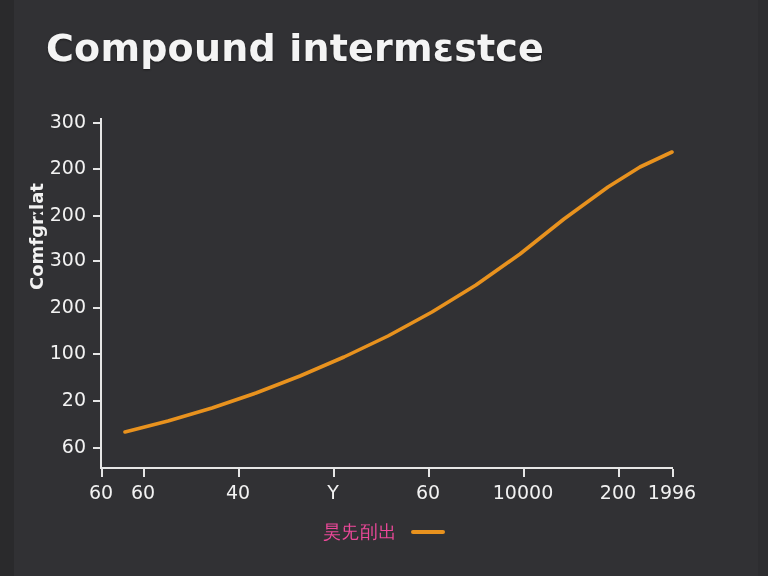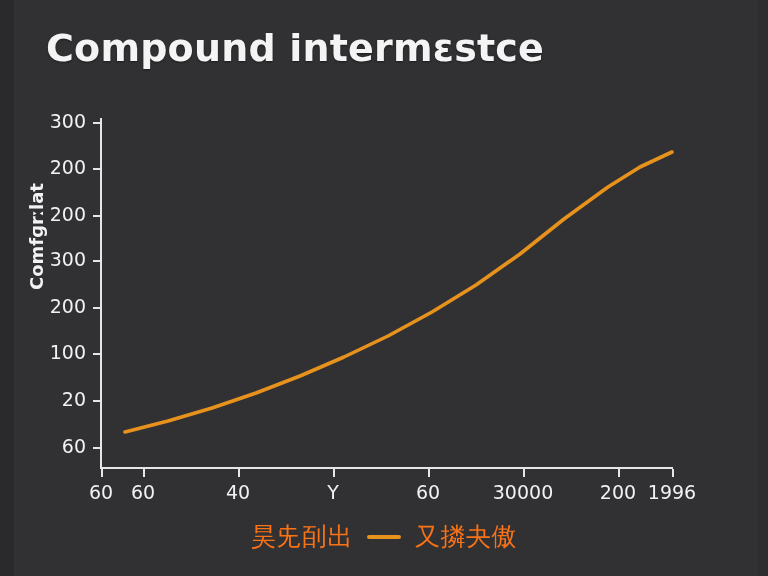--- a/index.html
+++ b/index.html
@@ -139,22 +139,22 @@
     position: absolute;
     left: 0;
     top: 520px;
     width: 768px;
     display: flex;
     justify-content: center;
     align-items: center;
     gap: 14px;
   }
   .legend-text {
-    font-size: 25px;
-    color: #f97316;
+    font-size: 18px;
+    color: #ec4899;
     white-space: nowrap;
     letter-spacing: 0.5px;
   }
   .legend-marker {
     display: inline-block;
     width: 34px;
     height: 4px;
     border-radius: 2px;
     background: #e8921e;
   }
@@ -231,21 +231,21 @@
     <div class="lbl">Y</div>
   </div>
 
   <div class="tick-x" style="left:428px;"></div>
   <div class="xtick-wrap" style="left:428px;">
     <div class="lbl">60</div>
   </div>
 
   <div class="tick-x" style="left:523px;"></div>
   <div class="xtick-wrap" style="left:523px;">
-    <div class="lbl">30000</div>
+    <div class="lbl">10000</div>
   </div>
 
   <div class="tick-x" style="left:618px;"></div>
   <div class="xtick-wrap" style="left:618px;">
     <div class="lbl">200</div>
   </div>
 
   <div class="tick-x" style="left:672px;"></div>
   <div class="xtick-wrap" style="left:672px;">
     <div class="lbl">1996</div>
@@ -253,16 +253,15 @@
 
   <div class="ylabel">Comfɡrːlat</div>
 
   <svg class="curve-svg" viewBox="0 0 768 576" xmlns="http://www.w3.org/2000/svg">
     <polyline id="series-path" fill="none" stroke="#e8921e" stroke-width="3.6" stroke-linecap="round" stroke-linejoin="round" points="125,432 168,421 212,408 256,393 300,376 344,357 388,336 432,312 476,285 520,254 564,219 608,187 640,167 672,152"></polyline>
   </svg>
 
   <div class="legend">
     <span class="legend-text">昊兂㓦出</span>
     <span class="legend-marker"></span>
-    <span class="legend-text">又撛夬傲</span>
   </div>
 
 </div>
 
 </body></html>

